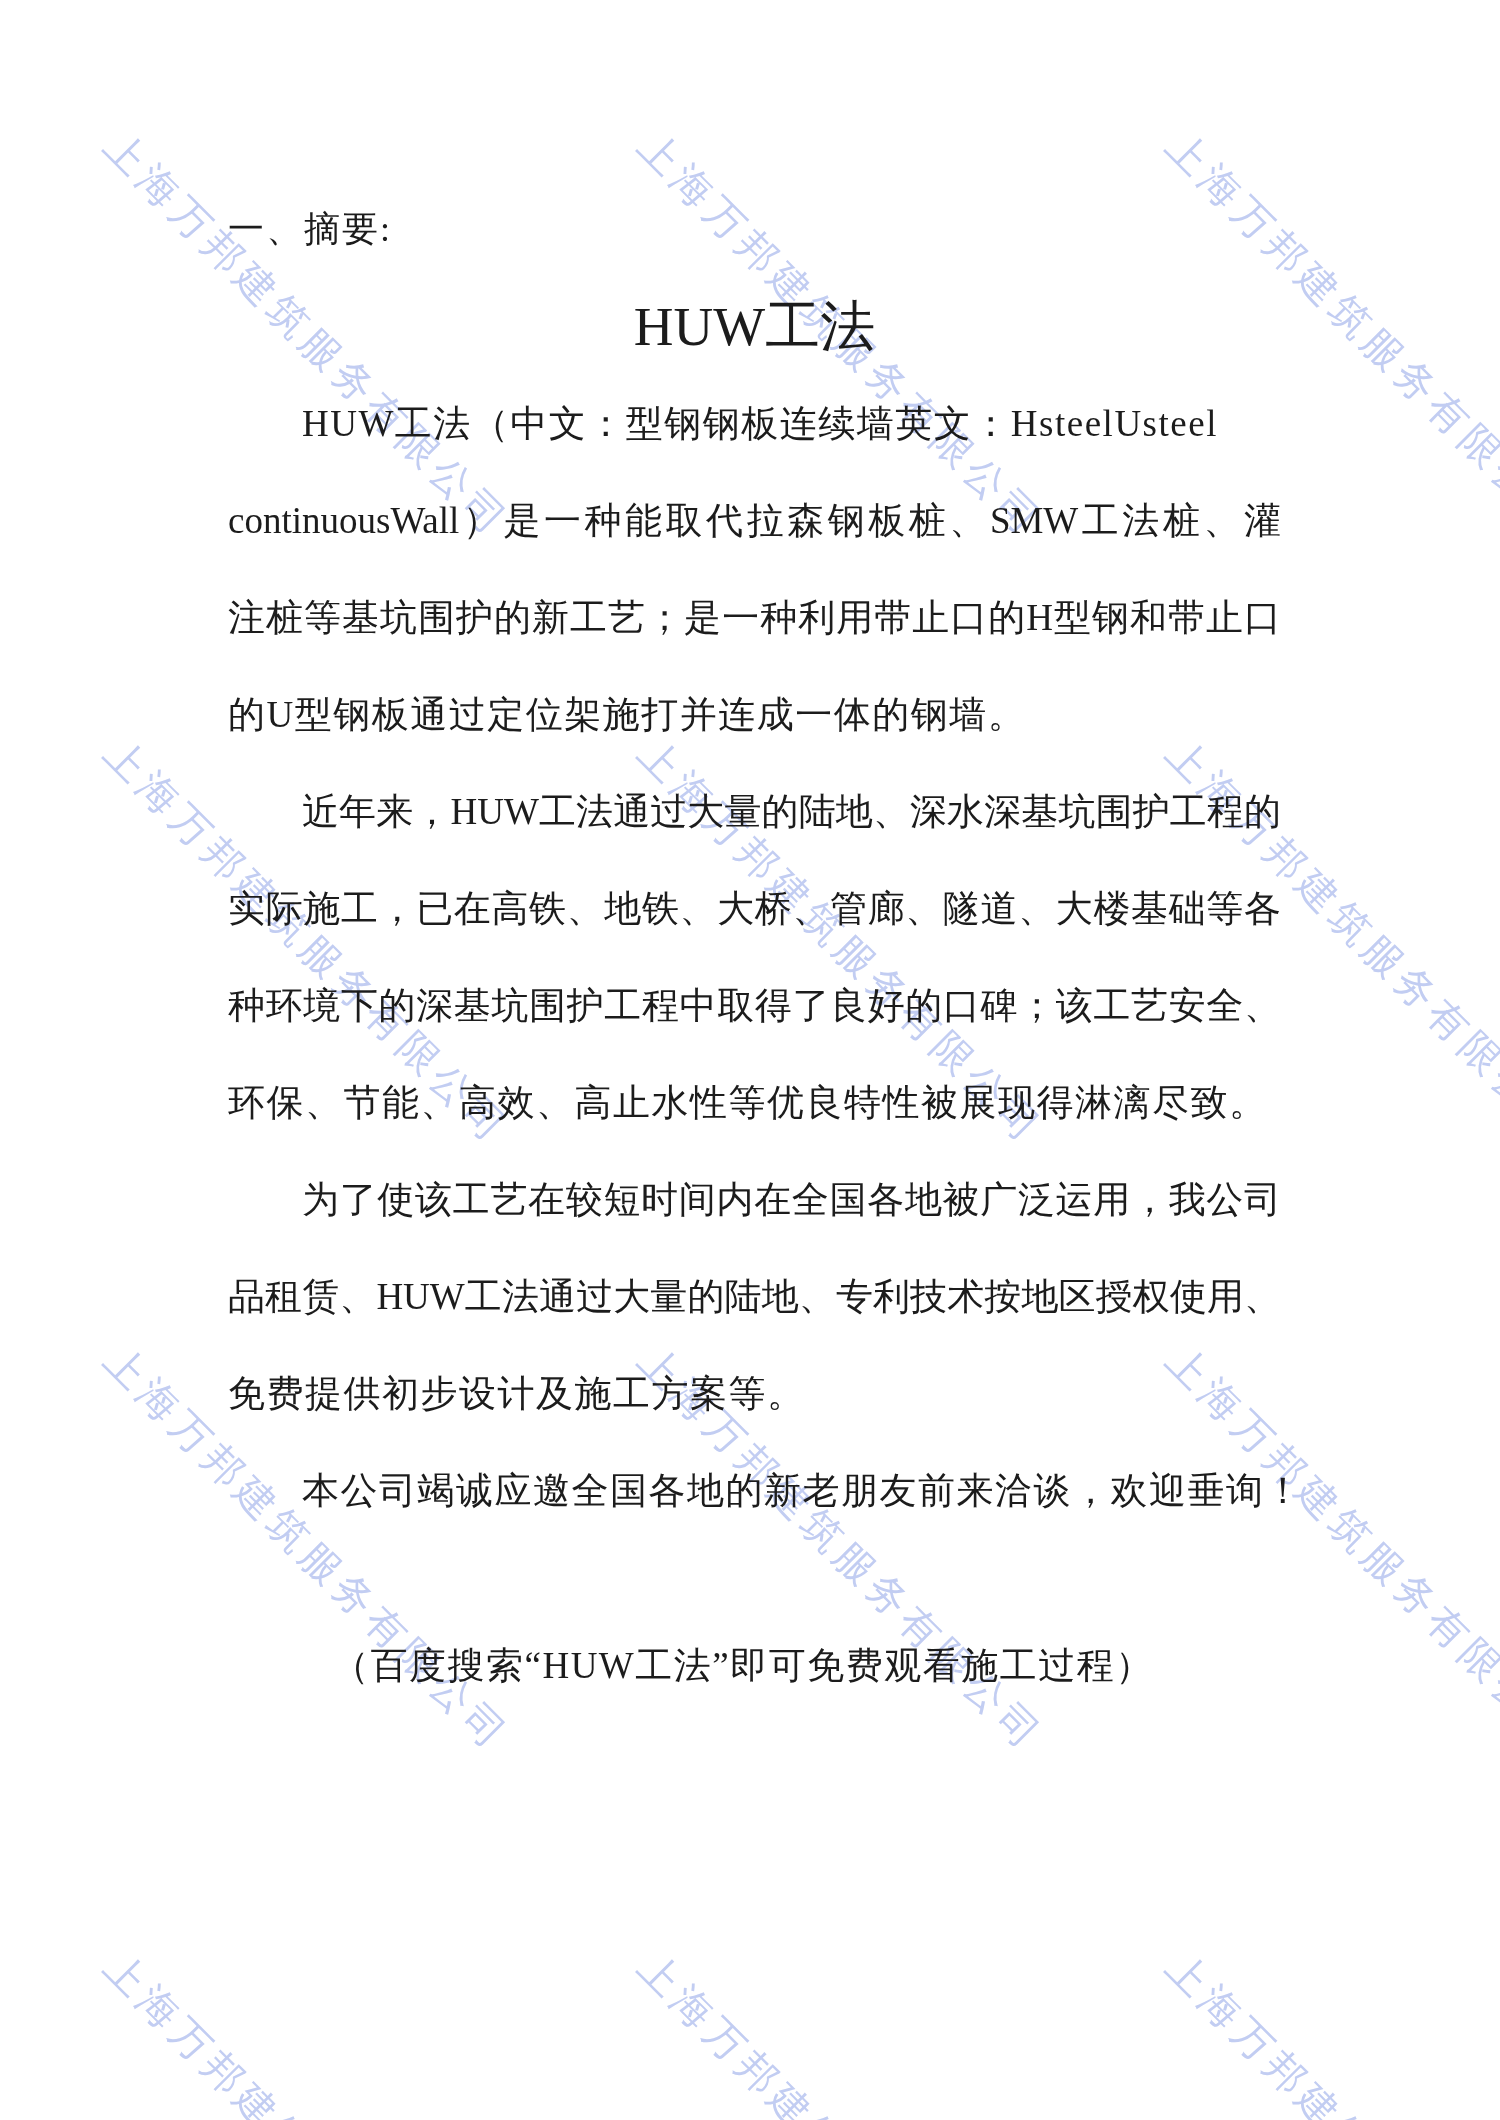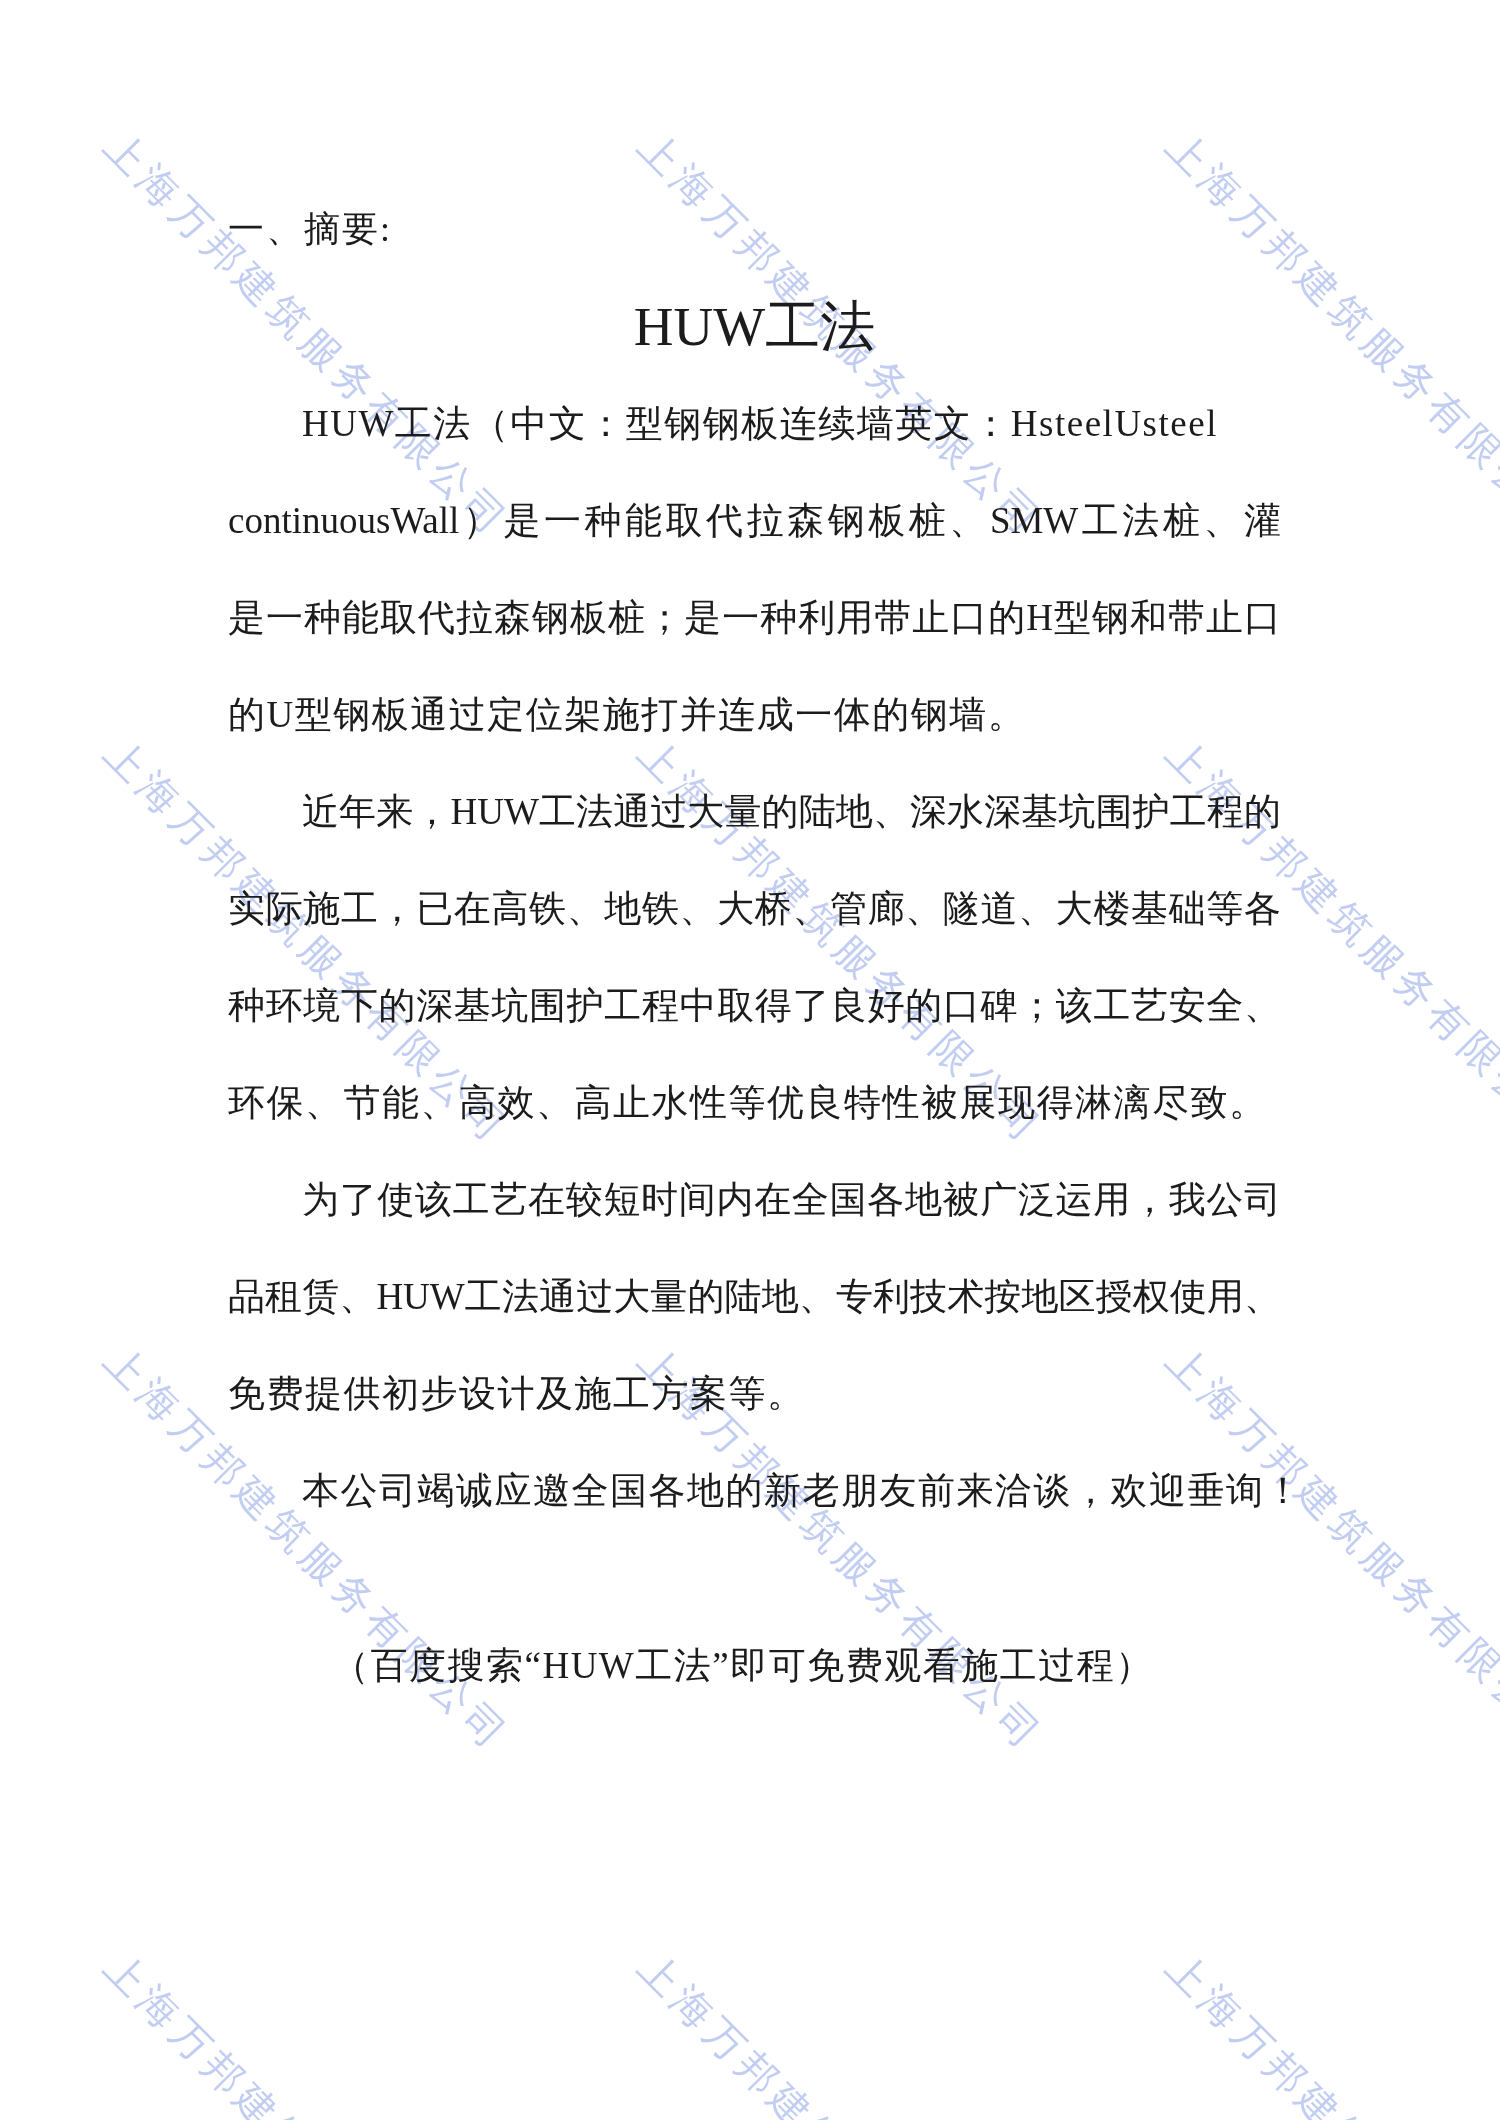--- a/index.html
+++ b/index.html
@@ -79,21 +79,21 @@
     </div>
 
   <div class="content">
     <div class="text-col">
       <div class="heading">一、摘要:</div>
       <div class="doc-title">HUW工法</div>
       <div id="paragraphs">
           <div class="para">
             <div class="line indent">HUW工法（中文：型钢钢板连续墙英文：HsteelUsteel</div>
             <div class="line full">continuousWall）是一种能取代拉森钢板桩、SMW工法桩、灌</div>
-            <div class="line full">是一种能取代拉森钢板桩；是一种利用带止口的H型钢和带止口</div>
+            <div class="line full">注桩等基坑围护的新工艺；是一种利用带止口的H型钢和带止口</div>
             <div class="line">的U型钢板通过定位架施打并连成一体的钢墙。</div>
           </div>
           <div class="para">
             <div class="line full indent">近年来，HUW工法通过大量的陆地、深水深基坑围护工程的</div>
             <div class="line full">实际施工，已在高铁、地铁、大桥、管廊、隧道、大楼基础等各</div>
             <div class="line full">种环境下的深基坑围护工程中取得了良好的口碑；该工艺安全、</div>
             <div class="line">环保、节能、高效、高止水性等优良特性被展现得淋漓尽致。</div>
           </div>
           <div class="para">
             <div class="line full indent">为了使该工艺在较短时间内在全国各地被广泛运用，我公司</div>

